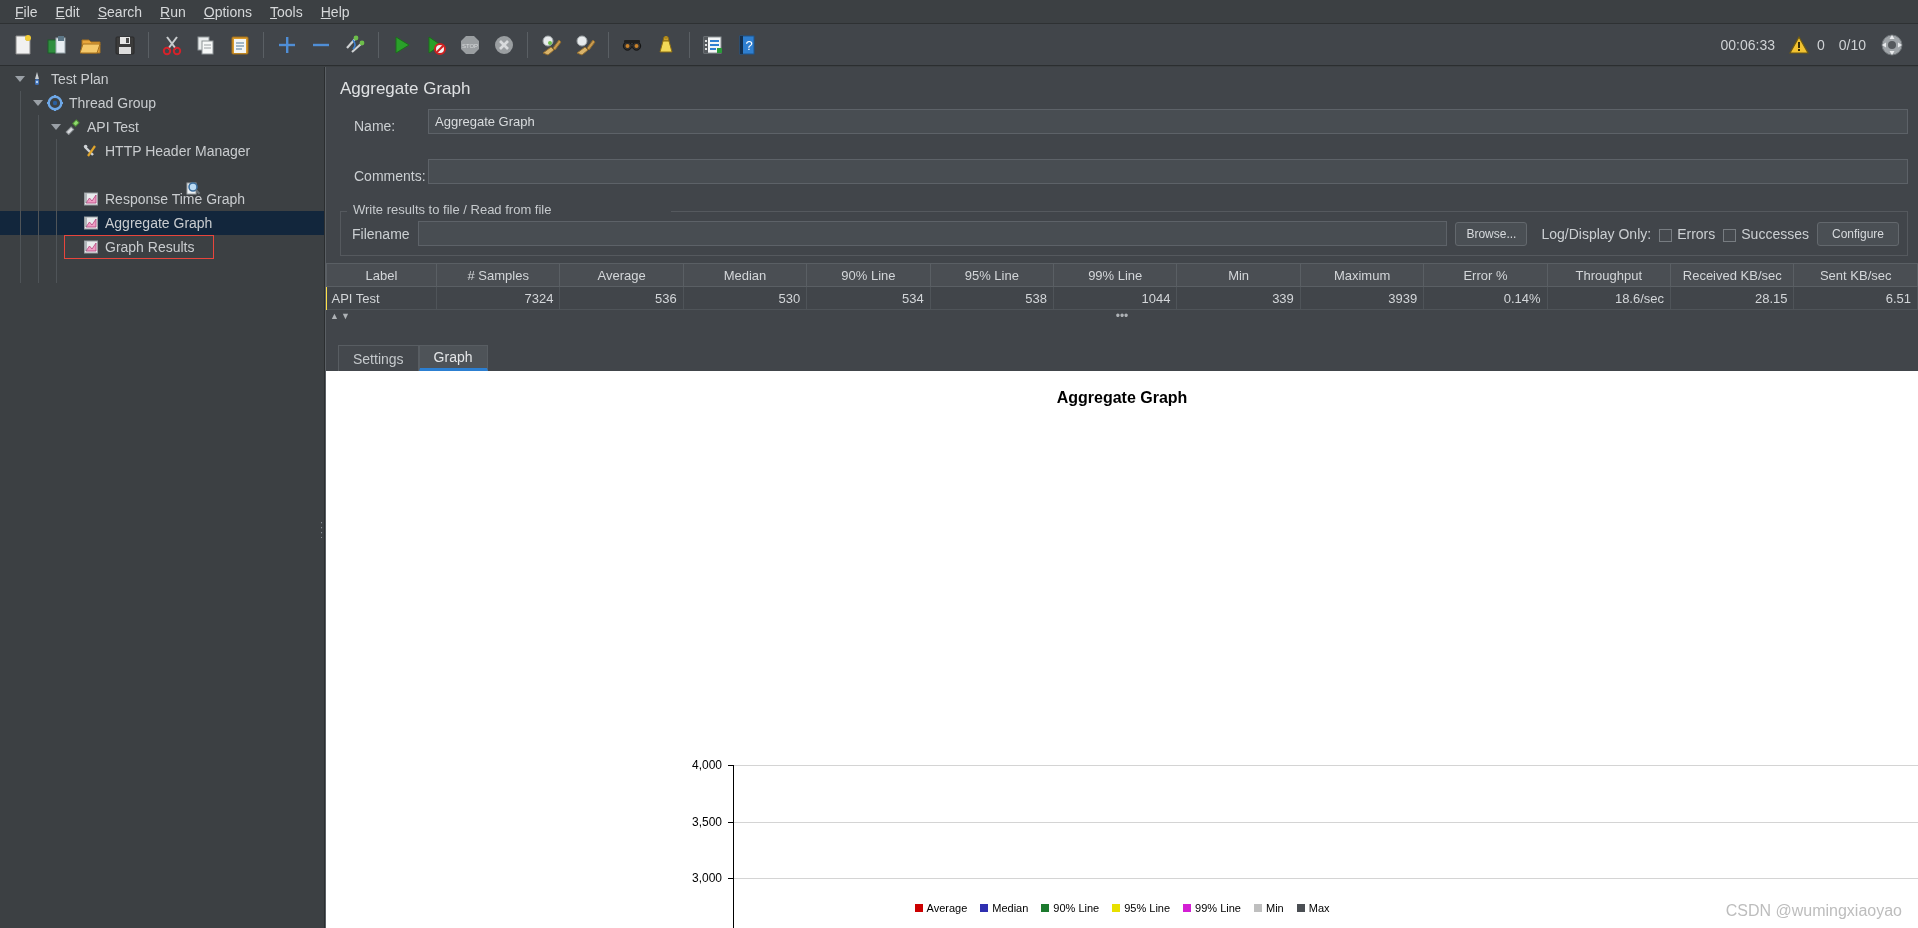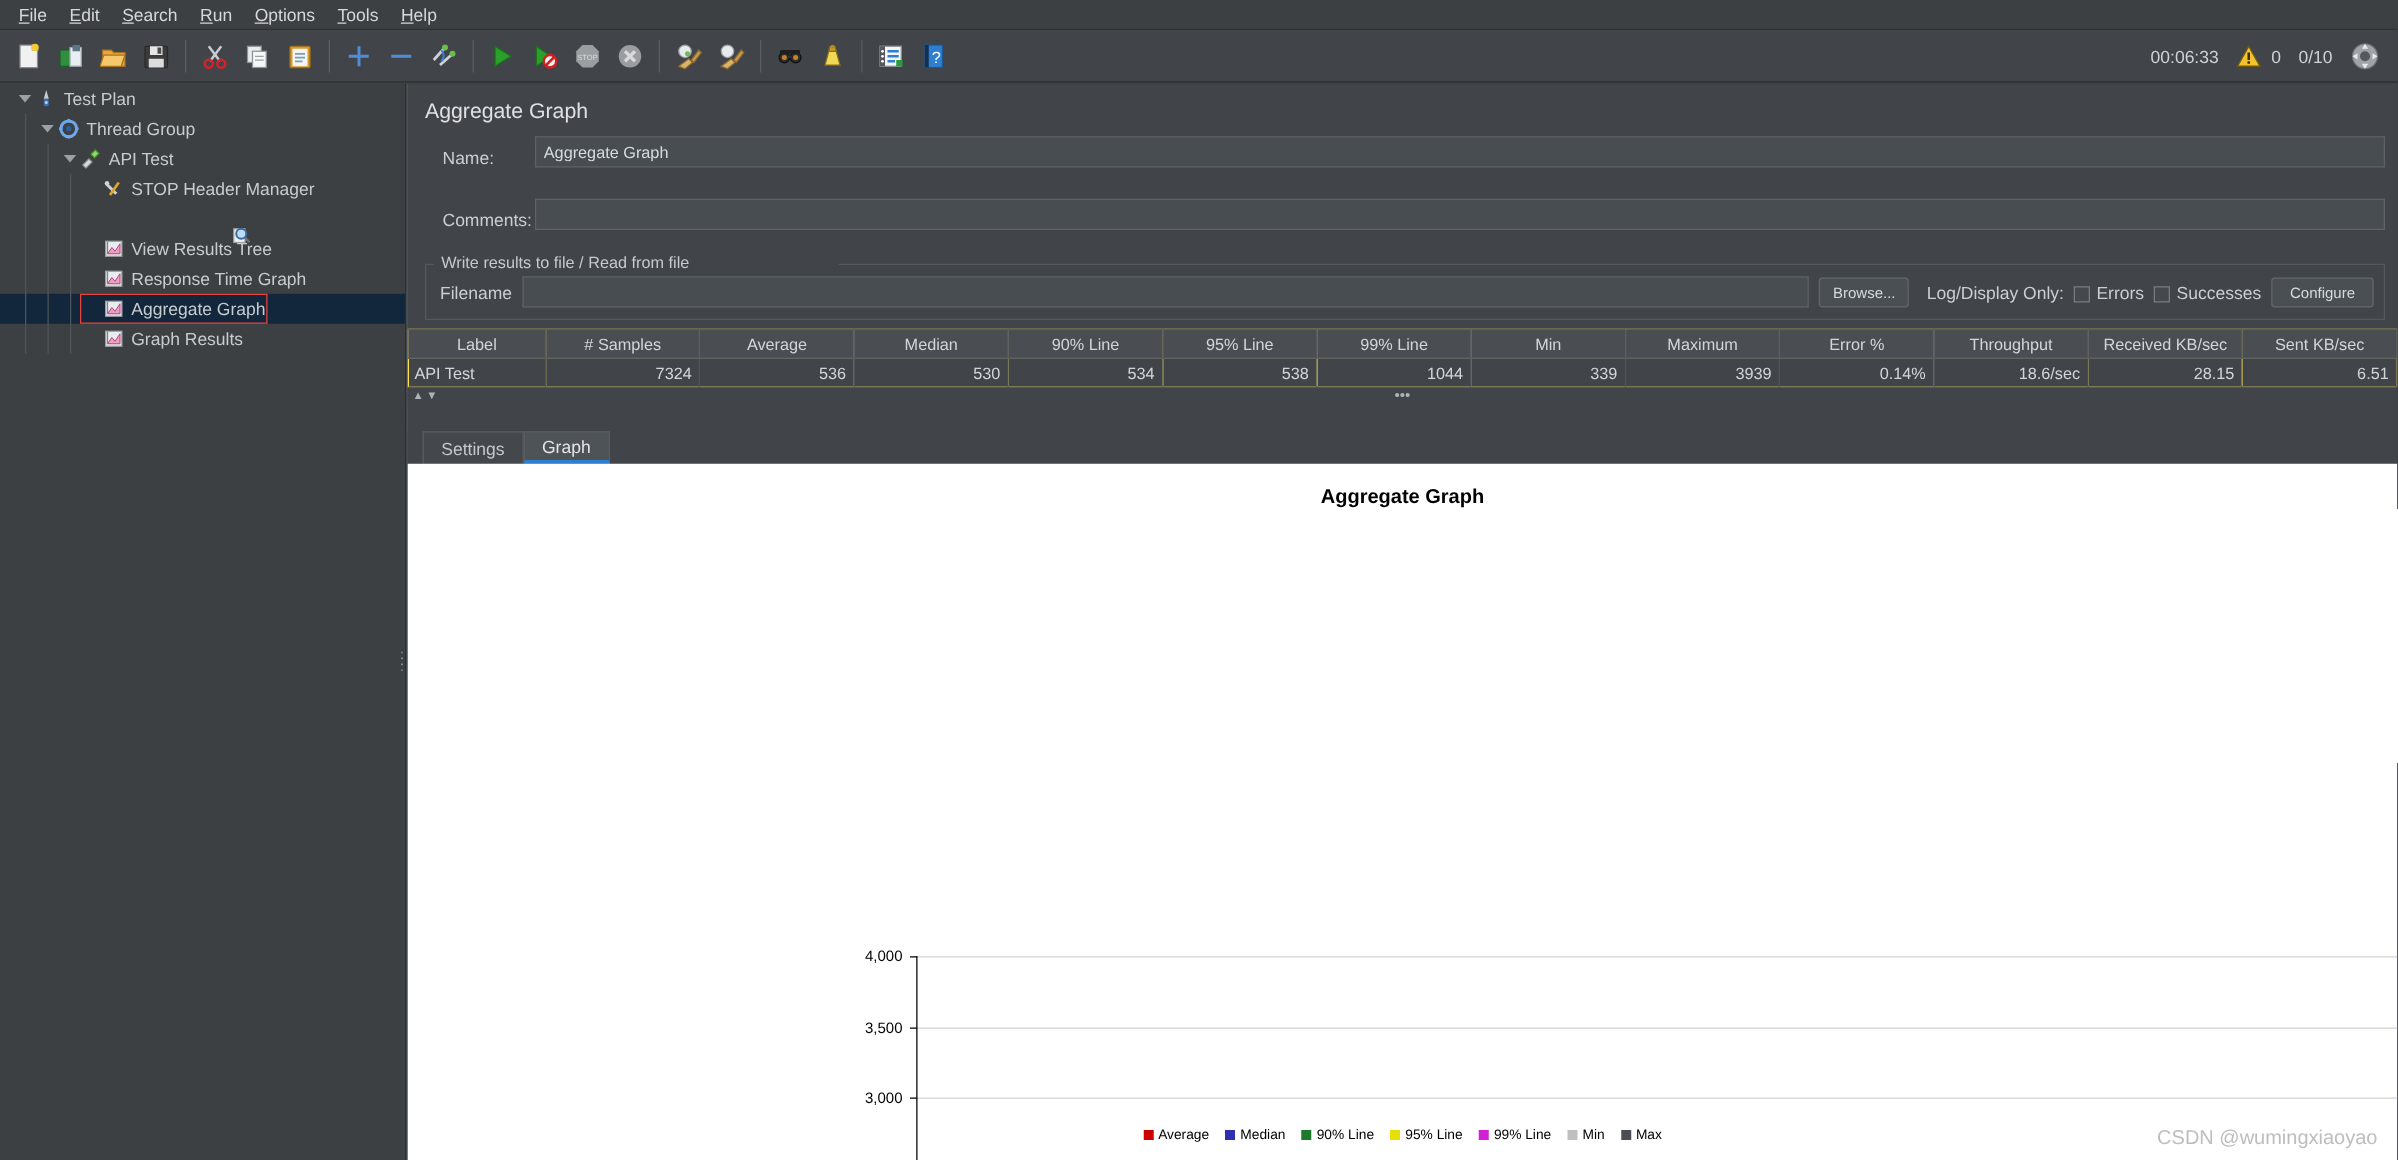--- a/index.html
+++ b/index.html
@@ -628,43 +628,32 @@
         </div>
         <div class="tree-row" style="padding-left: 66px;">
           <span class="twisty"></span>
           <span class="tree-icon">
             <svg width="16" height="16" viewBox="0 0 16 16">
               <line x1="2" y1="4" x2="10" y2="12" stroke="#cfd3d6" stroke-width="2.4"></line>
               <line x1="12" y1="3" x2="5" y2="13" stroke="#e0a52c" stroke-width="2.2"></line>
               <circle cx="2.6" cy="3.6" r="1.8" fill="#cfd3d6"></circle>
             </svg>
           </span>
-          <span class="tree-label">STOP Header Manager</span>
+          <span class="tree-label">HTTP Header Manager</span>
         </div>
         <div class="tree-row" style="padding-left: 66px; flex-direction: column;">
           <span class="twisty"></span>
           <span class="tree-icon">
             <svg width="16" height="16" viewBox="0 0 16 16">
               <rect x="2" y="3" width="9" height="11" fill="#eef1f3" stroke="#9aa0a4"></rect>
               <circle cx="8" cy="7" r="4" fill="#bcdcf5" stroke="#3b6e9e" stroke-width="1.6"></circle>
               <line x1="11" y1="10" x2="14.5" y2="13.8" stroke="#6a7277" stroke-width="2"></line>
             </svg>
           </span>
           <span class="tree-label">Response Assertion</span>
-        </div>
-        <div class="tree-row" style="padding-left: 66px;">
-          <span class="twisty"></span>
-          <span class="tree-icon">
-            <svg width="16" height="16" viewBox="0 0 16 16">
-              <rect x="1.5" y="2" width="13" height="12" fill="#e9ecee" stroke="#9aa0a4"></rect>
-              <path d="M3,12 L6.5,7 L9,10 L13,4 L13,12 Z" fill="#ef9dc4" stroke="#b4457e" stroke-width="0.8"></path>
-              <line x1="3" y1="2.6" x2="3" y2="12" stroke="#7d8488"></line>
-            </svg>
-          </span>
-          <span class="tree-label">View Results Tree</span>
         </div>
         <div class="tree-row" style="padding-left: 66px;">
           <span class="twisty"></span>
           <span class="tree-icon">
             <svg width="16" height="16" viewBox="0 0 16 16">
               <rect x="1.5" y="2" width="13" height="12" fill="#e9ecee" stroke="#9aa0a4"></rect>
               <path d="M3,12 L6.5,7 L9,10 L13,4 L13,12 Z" fill="#ef9dc4" stroke="#b4457e" stroke-width="0.8"></path>
               <line x1="3" y1="2.6" x2="3" y2="12" stroke="#7d8488"></line>
             </svg>
           </span>

